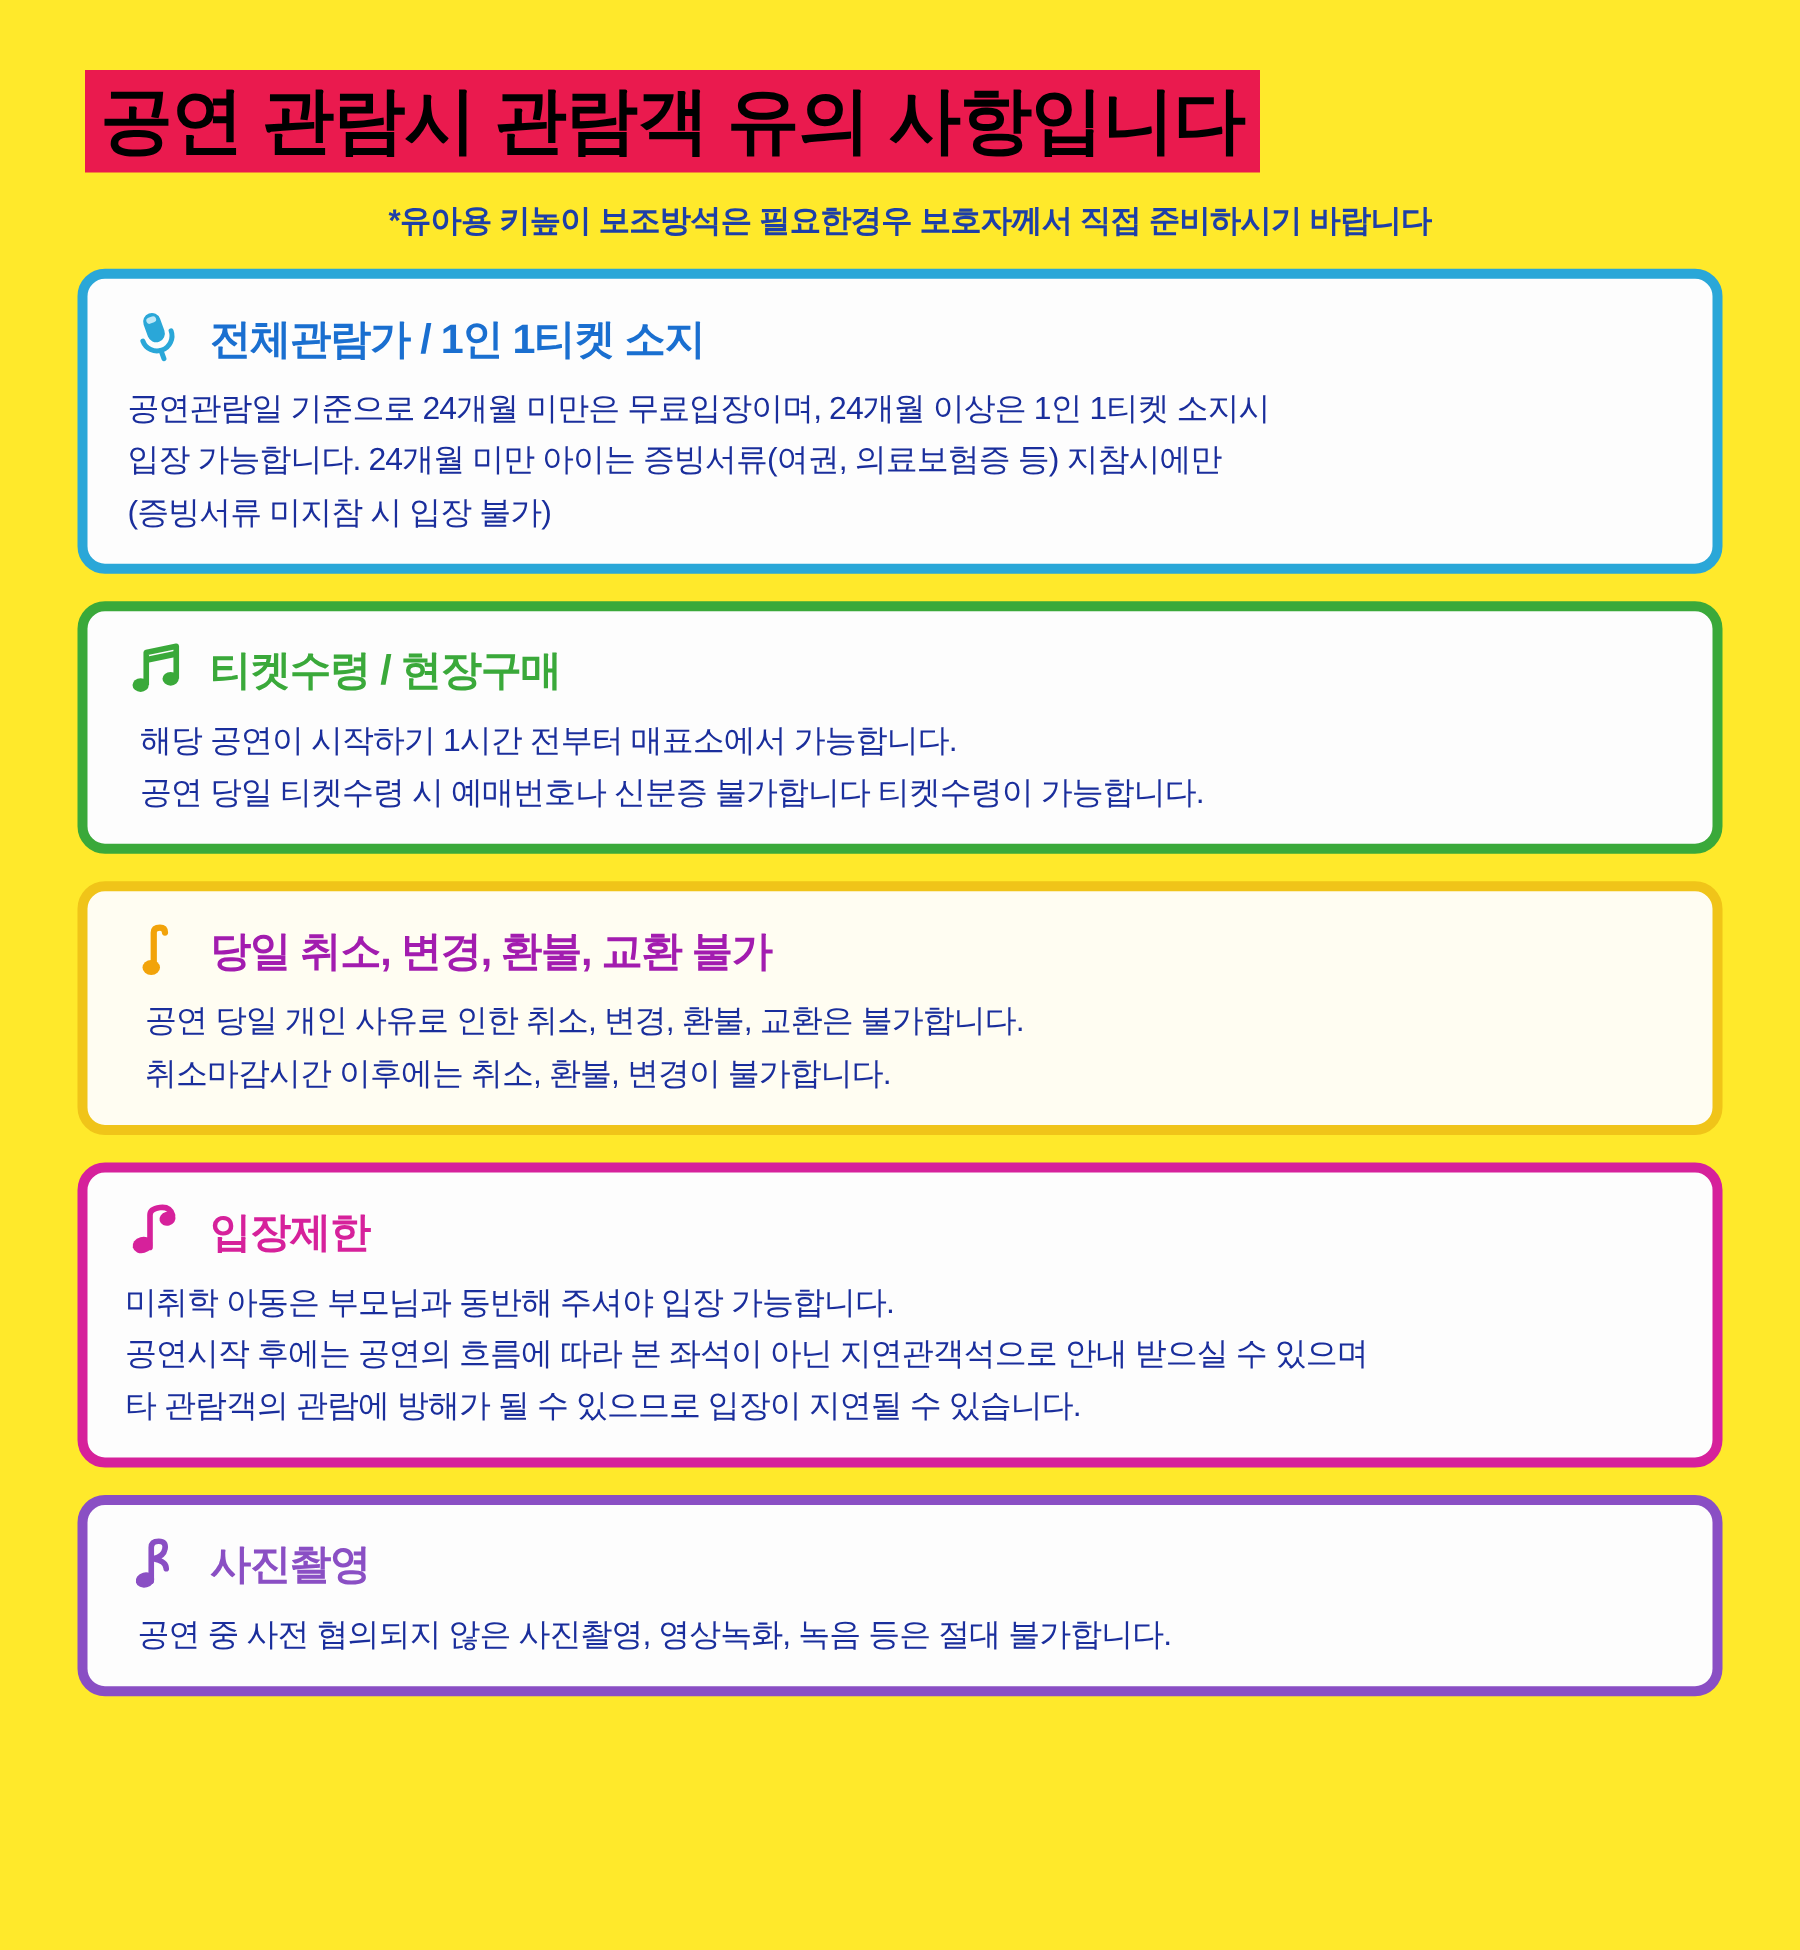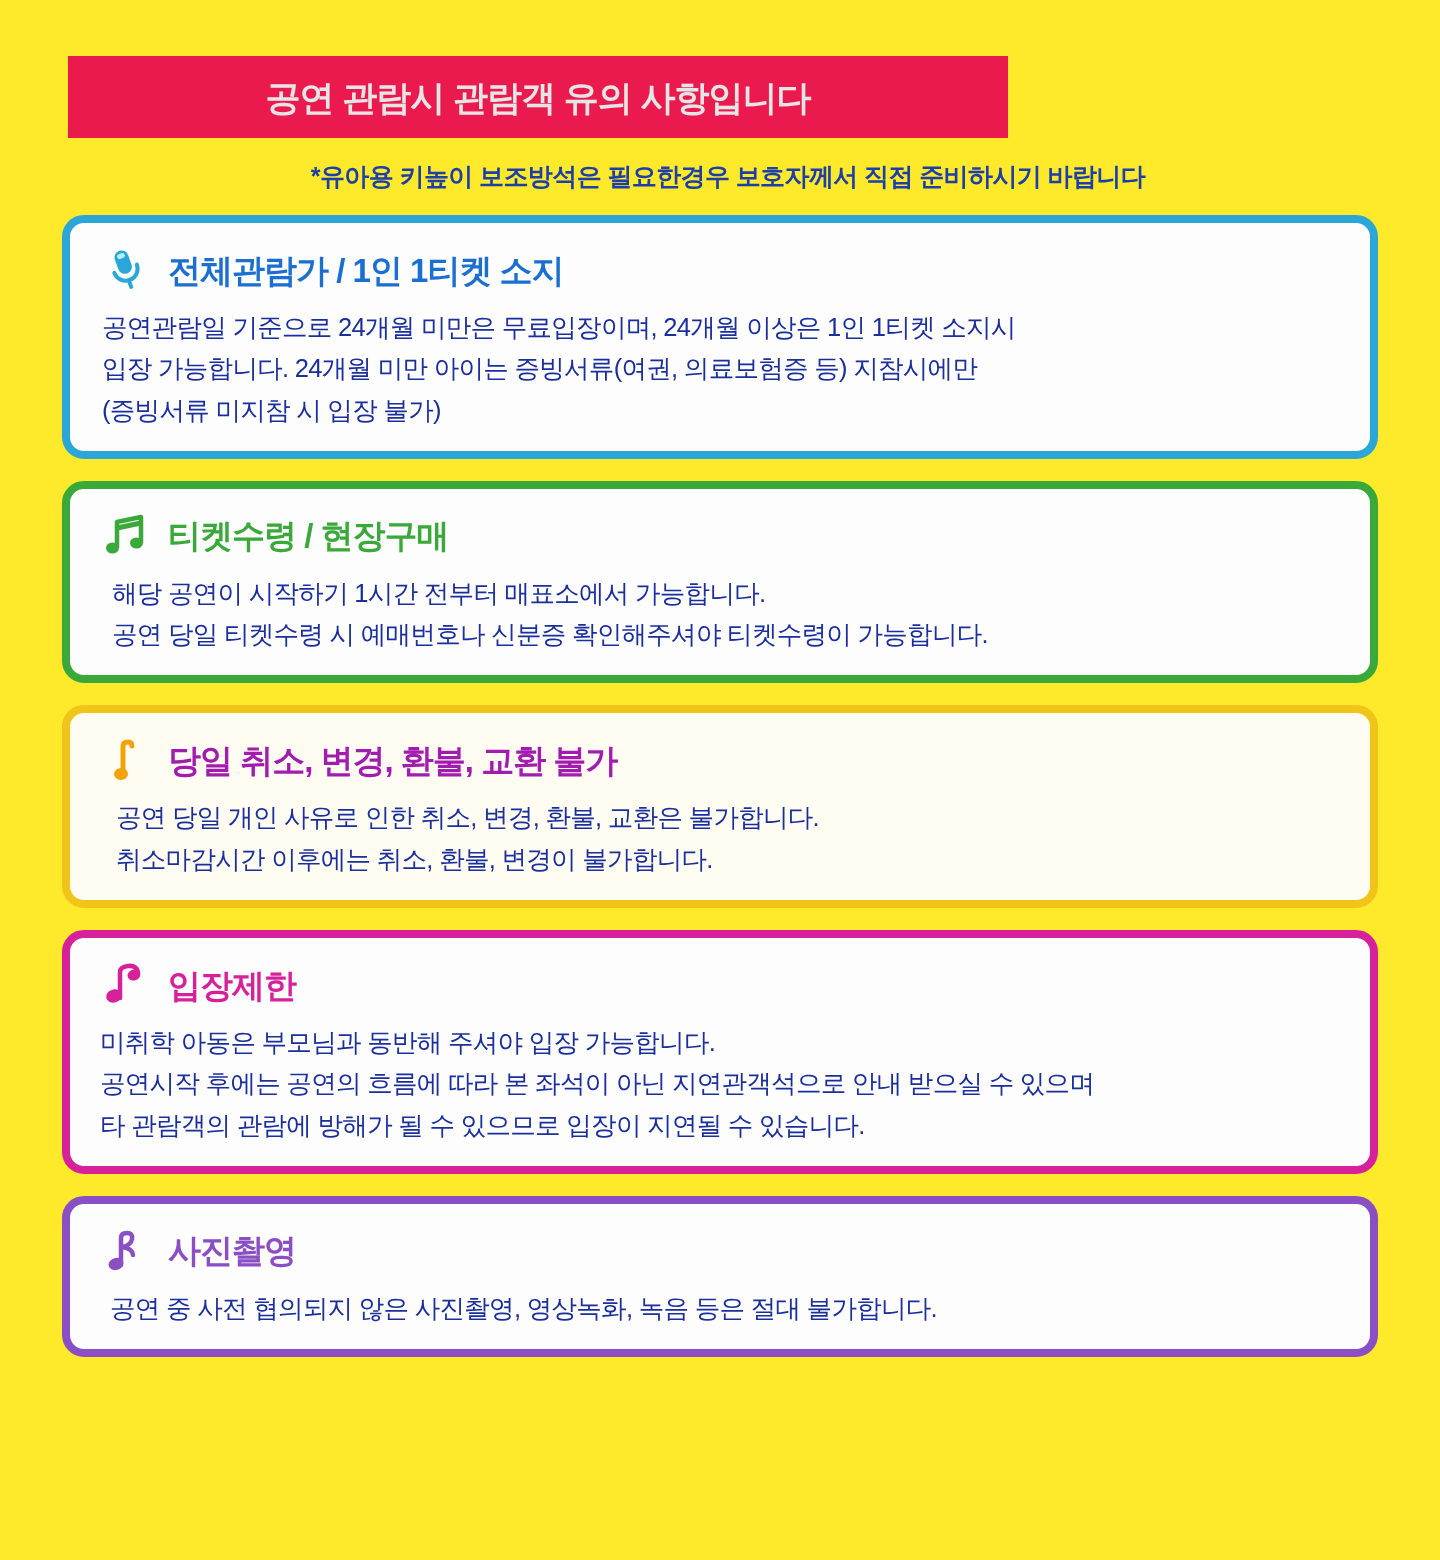--- a/index.html
+++ b/index.html
@@ -24,22 +24,22 @@
   .title-banner {
     background: #ea1a4e;
     width: 940px;
     height: 82px;
     display: flex;
     align-items: center;
     justify-content: center;
     margin-left: 6px;
   }
   .title-banner .title-text {
-    color: #e5e5e5;
-    font-size: 35px;
+    color: #000000;
+    font-size: 58px;
     font-weight: bold;
     letter-spacing: -1px;
     line-height: 1;
   }
   .subtitle {
     margin: 22px 0 0 16px;
     color: #1d3fa8;
     font-size: 25px;
     font-weight: bold;
     letter-spacing: -0.6px;
@@ -155,21 +155,21 @@
             <path d="M18 38 V12 L42 7 V33" stroke="#3aa93a" stroke-width="4.5" fill="none" stroke-linejoin="round"></path>
             <path d="M18 18 L42 13" stroke="#3aa93a" stroke-width="5" fill="none"></path>
             <ellipse cx="13.5" cy="38" rx="6.5" ry="5.5" fill="#3aa93a"></ellipse>
             <ellipse cx="37.5" cy="33" rx="6.5" ry="5.5" fill="#3aa93a"></ellipse>
           </svg>
         </span>
         <span class="card-title">티켓수령 / 현장구매</span>
       </div>
       <div class="card-body">
         <div class="line">해당 공연이 시작하기 1시간 전부터 매표소에서 가능합니다.</div>
-        <div class="line">공연 당일 티켓수령 시 예매번호나 신분증 확인해주셔야 티켓수령이 가능합니다.</div>
+        <div class="line">공연 당일 티켓수령 시 예매번호나 신분증 불가합니다 티켓수령이 가능합니다.</div>
       </div>
     </div>
 
     <div class="card yellow">
       <div class="card-head">
         <span class="card-icon">
           <svg width="52" height="52" viewBox="0 0 52 52">
             <path d="M24 42 V12 Q24 8 29 8 Q33 8 33 12" stroke="#f2a30a" stroke-width="5" fill="none" stroke-linecap="round"></path>
             <ellipse cx="22" cy="40" rx="7" ry="6" fill="#f2a30a"></ellipse>
           </svg>

